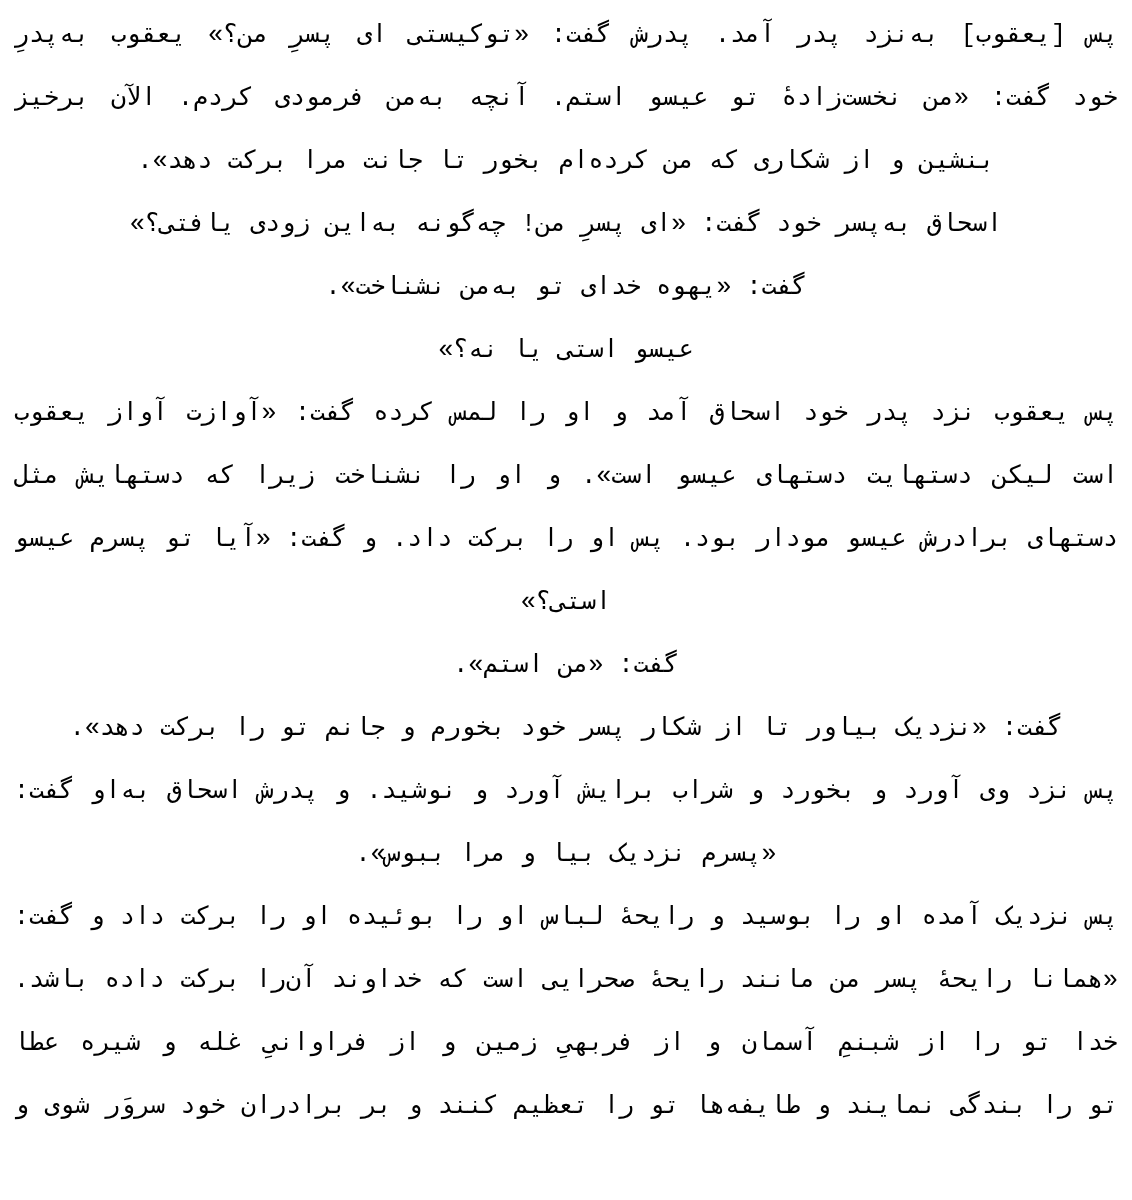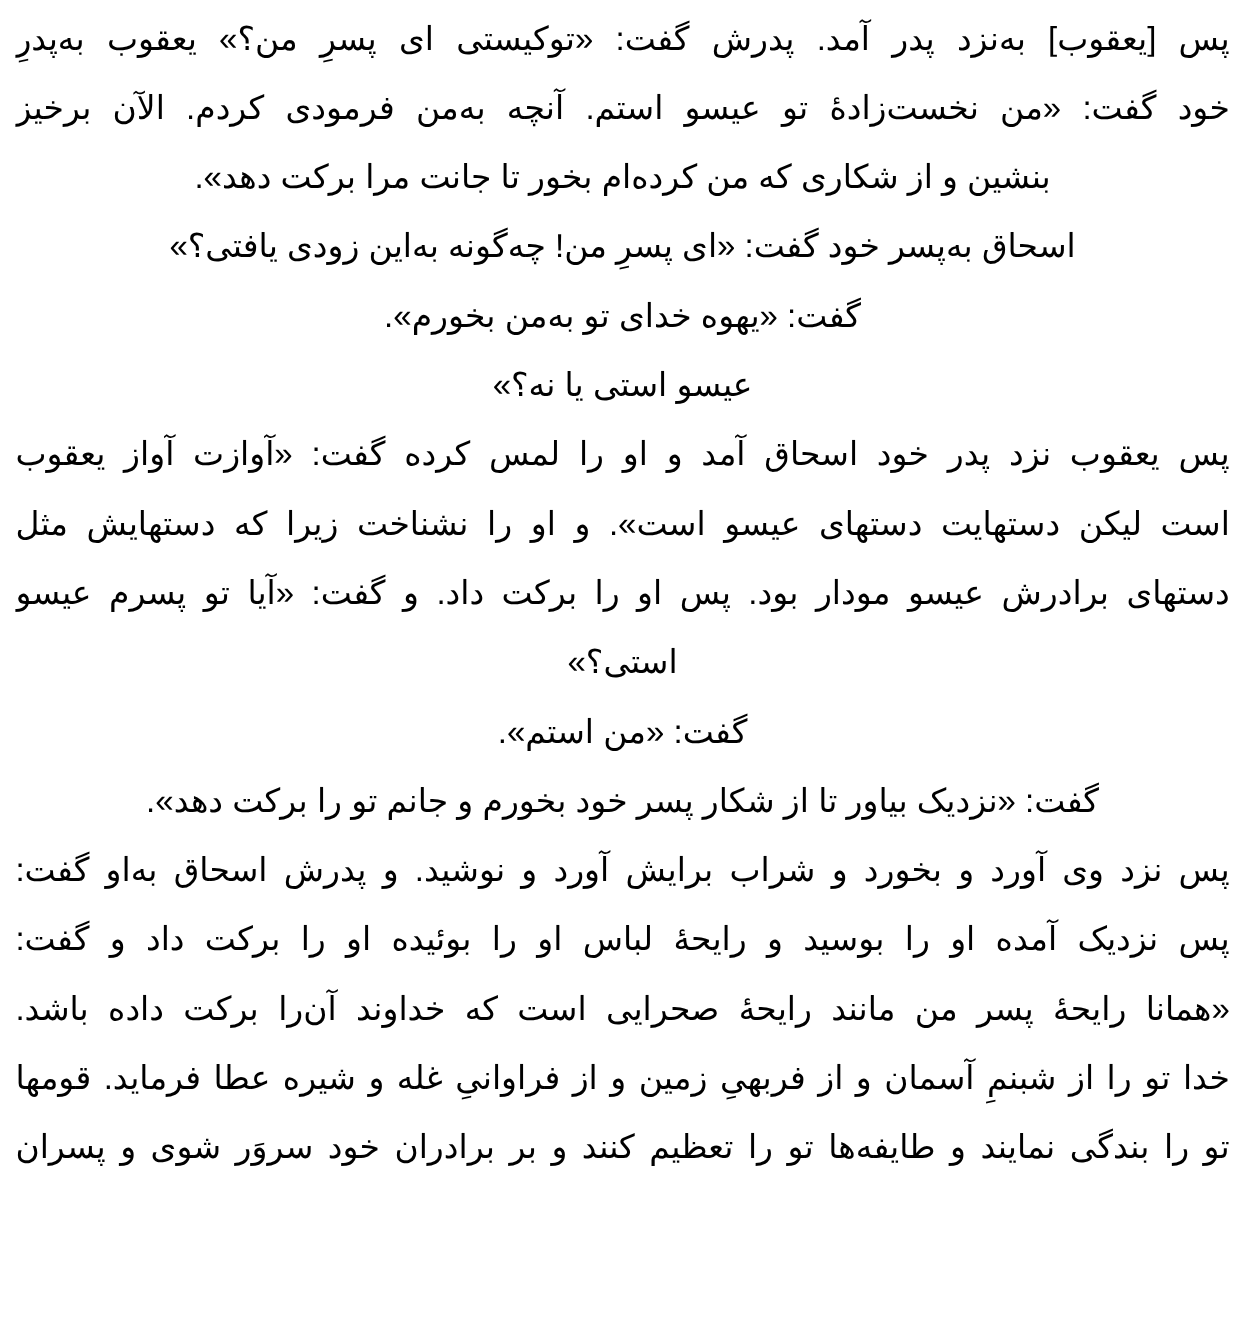--- a/index.html
+++ b/index.html
@@ -8,22 +8,22 @@
     background: #ffffff;
   }
   .page {
     position: relative;
     width: 1132px;
     height: 1200px;
     box-sizing: border-box;
     padding: 4px 14px 0 14px;
     background: #ffffff;
     direction: rtl;
-    font-family: Liberation Sans, sans-serif;
-    font-size: 30px;
+    font-family: Liberation Mono, monospace;
+    font-size: 25px;
     color: #000000;
     overflow: hidden;
   }
   .line {
     height: 63px;
     line-height: 63px;
     overflow: hidden;
   }
   
   .line.j {
@@ -37,26 +37,27 @@
   }
 </style>
 </head>
 <body>
 
 <main class="page" dir="rtl">
   <div class="line j">پس [یعقوب] به‌نزد پدر آمد. پدرش گفت: «توکیستی ای پسرِ من؟» یعقوب به‌پدرِ</div>
   <div class="line j">خود گفت: «من نخست‌زادهٔ تو عیسو استم. آنچه به‌من فرمودی کردم. الآن برخیز</div>
   <div class="line n">بنشین و از شکاری که من کرده‌ام بخور تا جانت مرا برکت دهد».</div>
   <div class="line n">اسحاق به‌پسر خود گفت: «ای پسرِ من! چه‌گونه به‌این زودی یافتی؟»</div>
-  <div class="line n">گفت: «یهوه خدای تو به‌من بخورم».</div>
+  <div class="line n">گفت: «یهوه خدای تو به‌من نشناخت».</div>
   <div class="line n">عیسو استی یا نه؟»</div>
   <div class="line j">پس یعقوب نزد پدر خود اسحاق آمد و او را لمس کرده گفت: «آوازت آواز یعقوب</div>
   <div class="line j">است لیکن دستهایت دستهای عیسو است». و او را نشناخت زیرا که دستهایش مثل</div>
   <div class="line j">دستهای برادرش عیسو مودار بود. پس او را برکت داد. و گفت: «آیا تو پسرم عیسو</div>
   <div class="line n">استی؟»</div>
   <div class="line n">گفت: «من استم».</div>
   <div class="line n">گفت: «نزدیک بیاور تا از شکار پسر خود بخورم و جانم تو را برکت دهد».</div>
   <div class="line j">پس نزد وی آورد و بخورد و شراب برایش آورد و نوشید. و پدرش اسحاق به‌او گفت:</div>
+  <div class="line n">«پسرم نزدیک بیا و مرا ببوس».</div>
   <div class="line j">پس نزدیک آمده او را بوسید و رایحهٔ لباس او را بوئیده او را برکت داد و گفت:</div>
   <div class="line j">«همانا رایحهٔ پسر من مانند رایحهٔ صحرایی است که خداوند آن‌را برکت داده باشد.</div>
   <div class="line j">خدا تو را از شبنمِ آسمان و از فربهیِ زمین و از فراوانیِ غله و شیره عطا فرماید. قومها</div>
   <div class="line j">تو را بندگی نمایند و طایفه‌ها تو را تعظیم کنند و بر برادران خود سروَر شوی و پسران</div>
 </main>
 
 </body></html>

